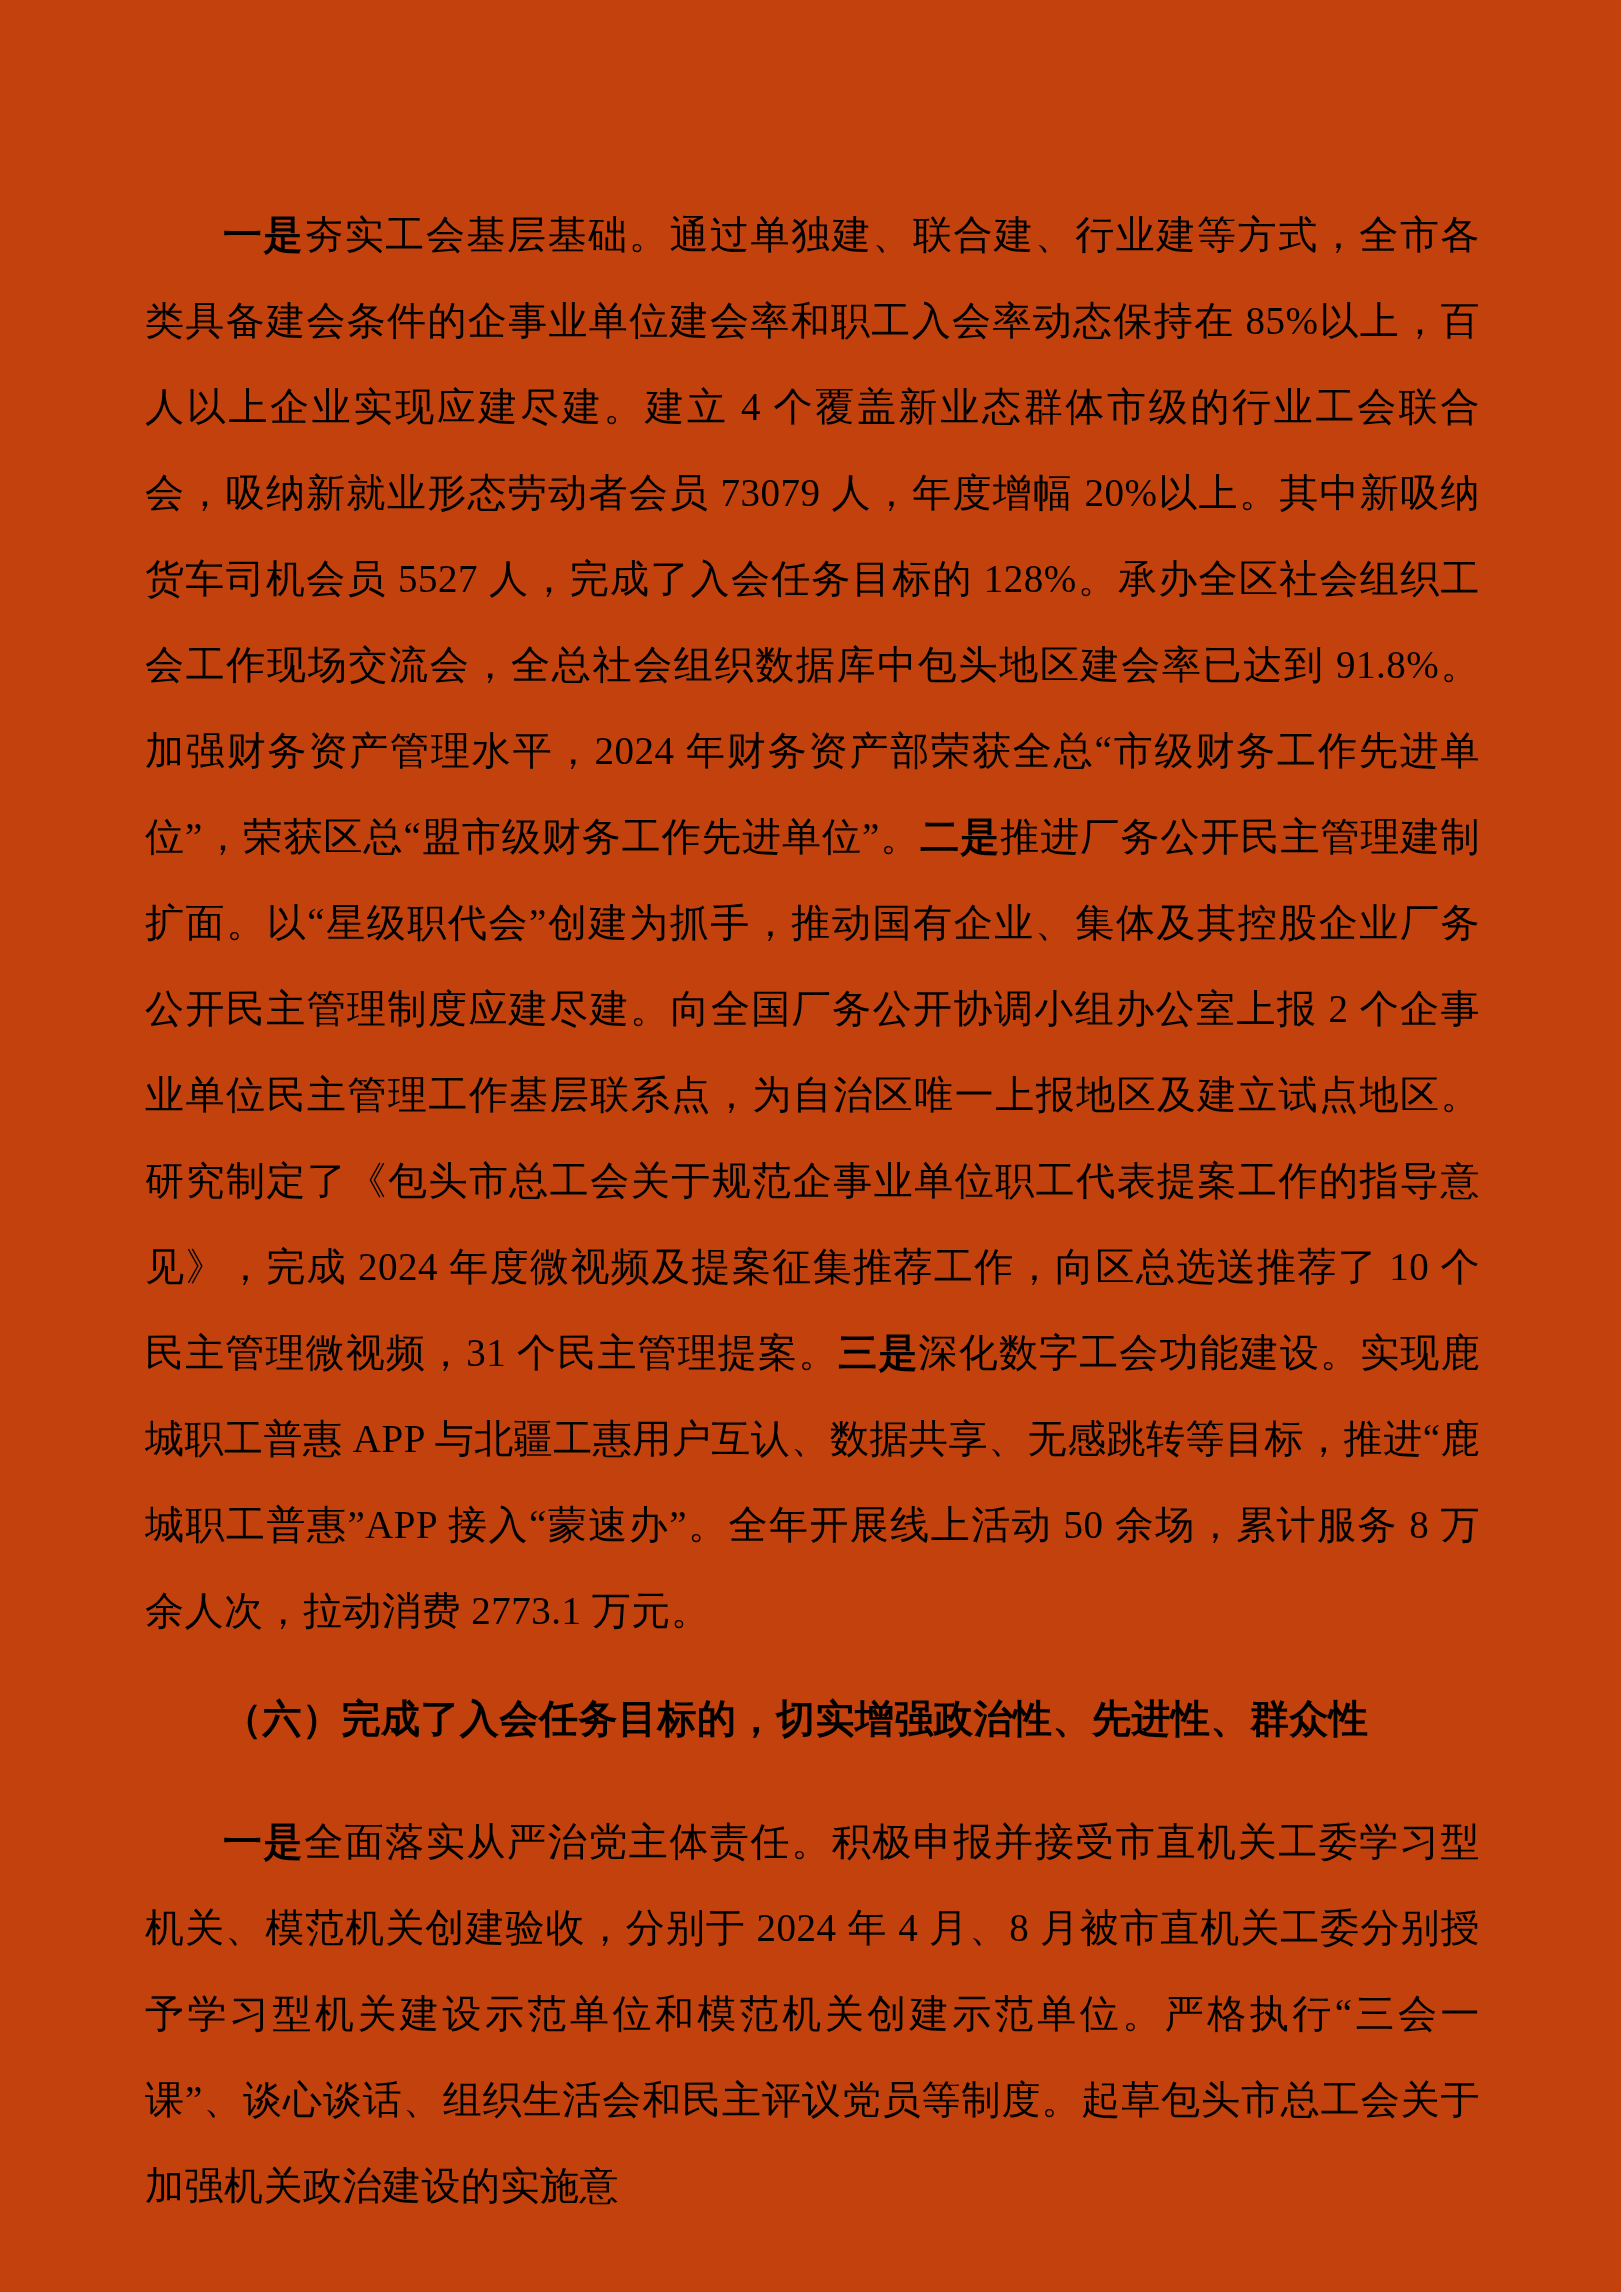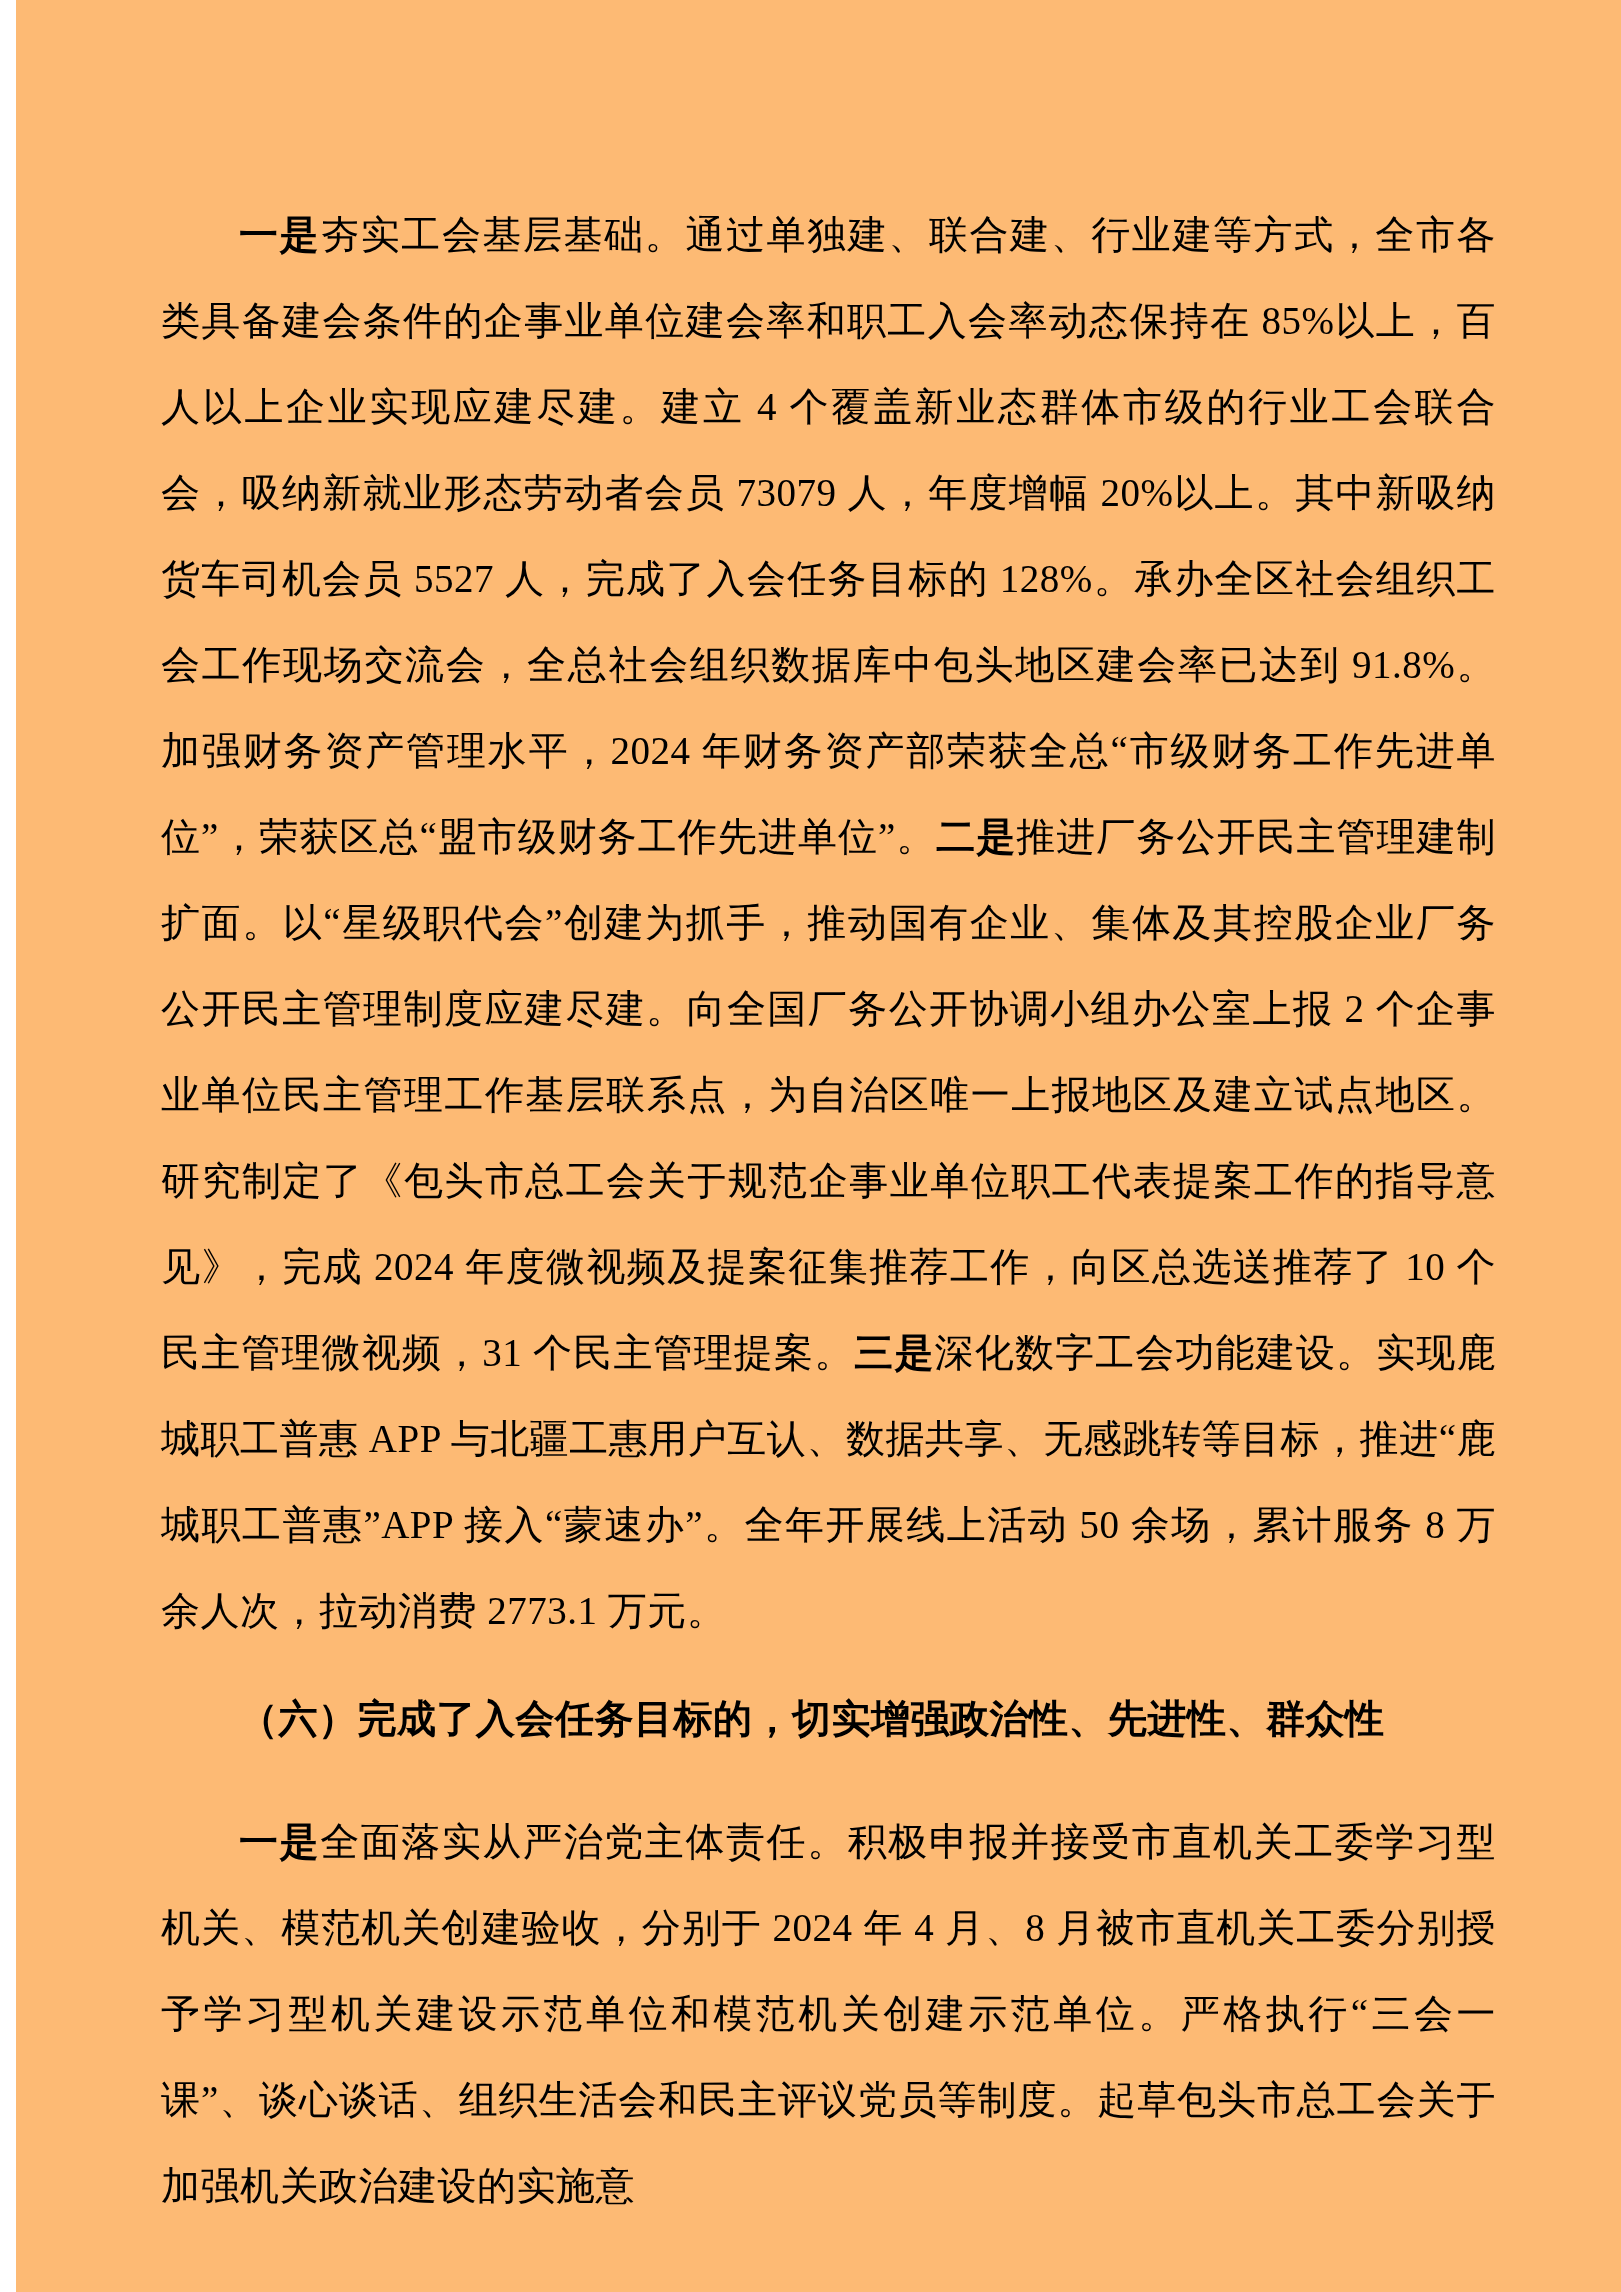--- a/index.html
+++ b/index.html
@@ -11,22 +11,21 @@
     height: 2293px;
     background: #ffffff;
     position: relative;
     overflow: hidden;
     font-family: "Liberation Serif", "DejaVu Serif", serif;
     color: #000000;
   }
   .page {
     position: absolute;
     inset: 0;
-    background: #fdba74;
-    margin-left: 16px;
+    background: #c2410c;
   }
   .content {
     position: absolute;
     left: 145px;
     width: 1335px;
     top: 192px;
   }
   p {
     margin: 0;
     padding: 0;

